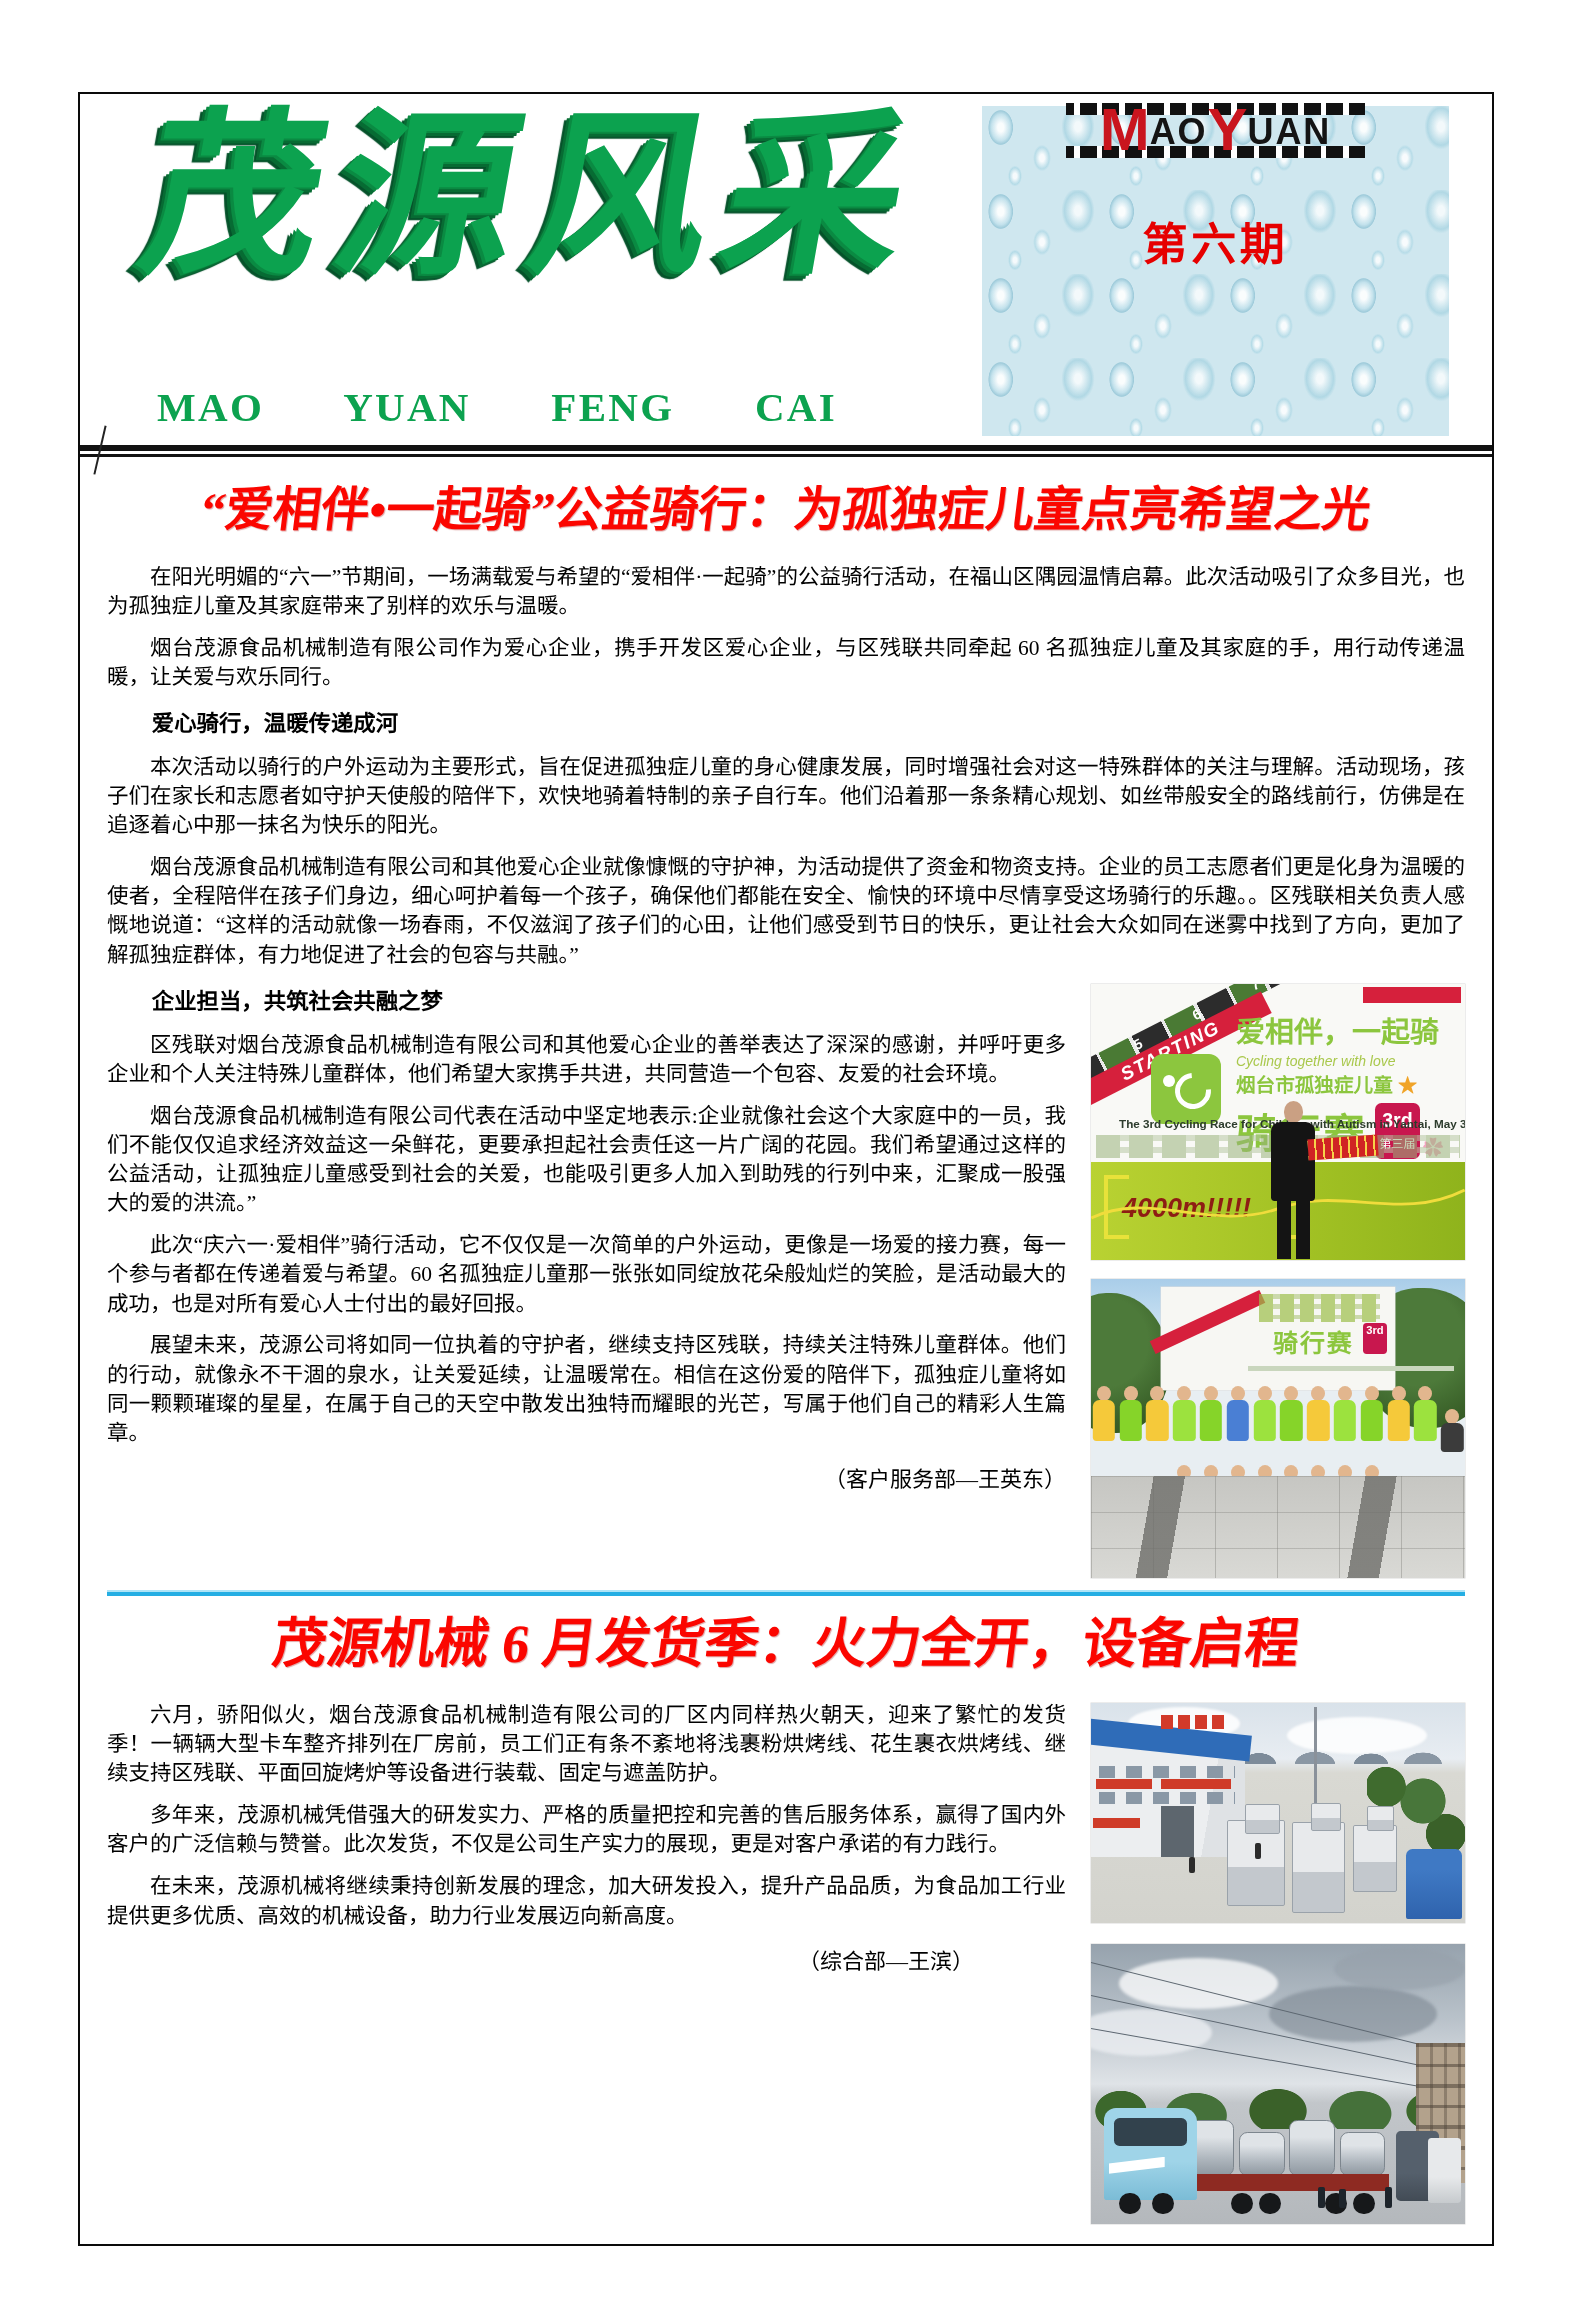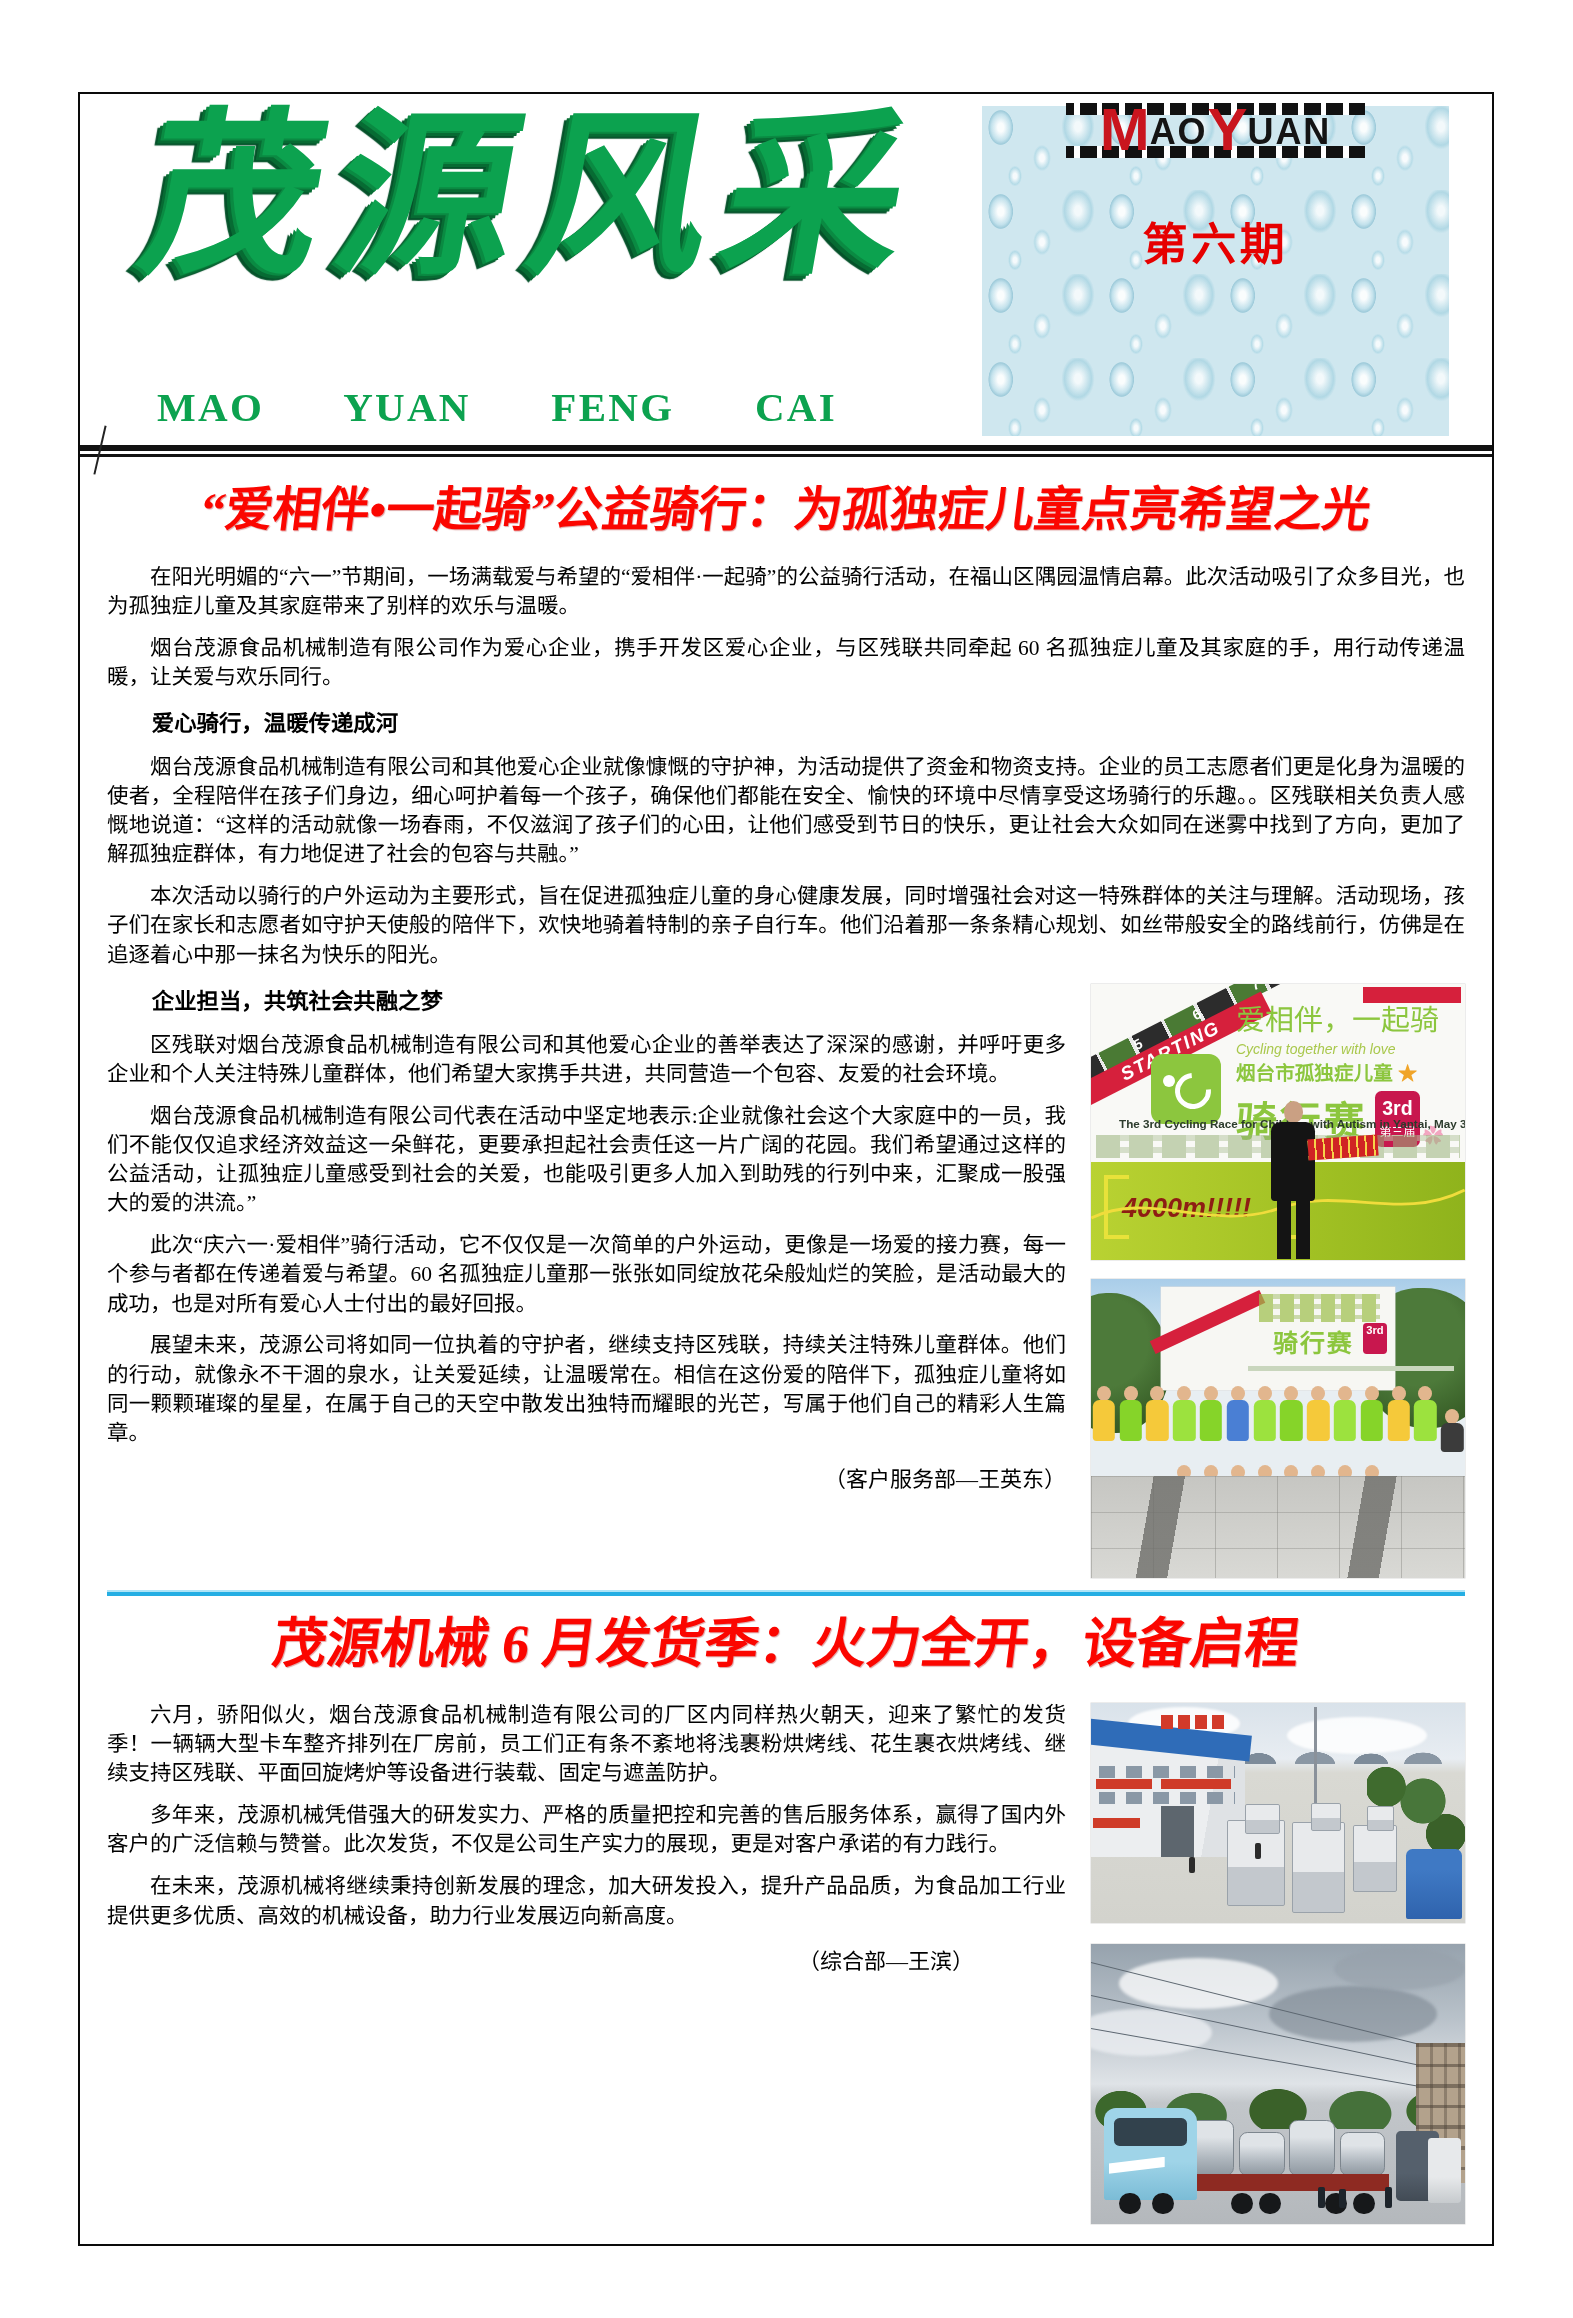--- a/index.html
+++ b/index.html
@@ -79,21 +79,21 @@
   .pa-track{position:absolute;left:-33px;top:29px;width:243px;height:20.6px;transform:rotate(-27deg);
     background:repeating-linear-gradient(90deg,#2c2c2c 0 33px,#e9e9e9 33px 36px,#4a7a34 36px 69px,#e9e9e9 69px 73px);
     color:#fff;font-family:"Liberation Sans",sans-serif;font-weight:bold;font-size:14px;
     text-align:center;line-height:20.6px;letter-spacing:27px;}
   .pa-logo{position:absolute;left:60px;top:70px;width:70px;height:70px;border-radius:12px;background:#8cc63e;}
   .pa-logo::before{content:"";position:absolute;left:12px;top:20.6px;width:12px;height:12px;border-radius:50%;background:#fff;}
   .pa-logo::after{content:"";position:absolute;right:10.3px;top:18.7px;width:26px;height:26px;border-radius:50%;
     border:5.6px solid #fff;border-top-color:transparent;transform:rotate(40deg);}
   .pa-text{position:absolute;left:145px;top:12px;width:220px;
     font-family:"Liberation Sans",sans-serif;color:#8cc63e;}
-  .pa-t1{font-size:29px;font-weight:normal;white-space:nowrap;}
+  .pa-t1{font-size:29px;font-weight:bold;white-space:nowrap;margin-top:12px;}
   .pa-t2{font-size:14px;font-style:italic;color:#a9c84c;margin-top:2.8px;white-space:nowrap;}
   .pa-t3{font-size:19.6px;font-weight:bold;margin-top:0;white-space:nowrap;}
   .pa-star{color:#f0a428;font-size:18.7px;}
   .pa-t4row{display:flex;align-items:flex-start;margin-top:1.9px;}
   .pa-t4{font-size:41px;font-weight:bold;letter-spacing:2.8px;}
   .pa-badge{margin-left:7.5px;margin-top:2.8px;width:45px;height:56px;background:#c8174e;border-radius:6.5px;
     color:#fff;text-align:center;}
   .pa-badge .b1{font-size:19.6px;font-weight:bold;padding-top:5.6px;}
   .pa-badge .b2{font-size:12px;margin-top:2.8px;}
   .pa-flower{color:#f2a6c0;font-size:20.6px;margin-left:2.8px;margin-top:31px;}
@@ -235,22 +235,22 @@
 
   <main class="content">
 
     <article>
       <h1 class="article-title t1">“爱相伴•一起骑”公益骑行：为孤独症儿童点亮希望之光</h1>
 
       <p class="body-p">在阳光明媚的“六一”节期间，一场满载爱与希望的“爱相伴·一起骑”的公益骑行活动，在福山区隅园温情启幕。此次活动吸引了众多目光，也为孤独症儿童及其家庭带来了别样的欢乐与温暖。</p>
       <p class="body-p">烟台茂源食品机械制造有限公司作为爱心企业，携手开发区爱心企业，与区残联共同牵起 60 名孤独症儿童及其家庭的手，用行动传递温暖，让关爱与欢乐同行。</p>
 
       <h2 class="subhead">爱心骑行，温暖传递成河</h2>
+      <p class="body-p">本次活动以骑行的户外运动为主要形式，旨在促进孤独症儿童的身心健康发展，同时增强社会对这一特殊群体的关注与理解。活动现场，孩子们在家长和志愿者如守护天使般的陪伴下，欢快地骑着特制的亲子自行车。他们沿着那一条条精心规划、如丝带般安全的路线前行，仿佛是在追逐着心中那一抹名为快乐的阳光。</p>
       <p class="body-p">烟台茂源食品机械制造有限公司和其他爱心企业就像慷慨的守护神，为活动提供了资金和物资支持。企业的员工志愿者们更是化身为温暖的使者，全程陪伴在孩子们身边，细心呵护着每一个孩子，确保他们都能在安全、愉快的环境中尽情享受这场骑行的乐趣。。区残联相关负责人感慨地说道：“这样的活动就像一场春雨，不仅滋润了孩子们的心田，让他们感受到节日的快乐，更让社会大众如同在迷雾中找到了方向，更加了解孤独症群体，有力地促进了社会的包容与共融。”</p>
-      <p class="body-p">本次活动以骑行的户外运动为主要形式，旨在促进孤独症儿童的身心健康发展，同时增强社会对这一特殊群体的关注与理解。活动现场，孩子们在家长和志愿者如守护天使般的陪伴下，欢快地骑着特制的亲子自行车。他们沿着那一条条精心规划、如丝带般安全的路线前行，仿佛是在追逐着心中那一抹名为快乐的阳光。</p>
 
       <div class="photo-col" style="gap:18.7px">
 
         <figure class="photo photoA" style="margin:0">
           <div class="pa-board">
             <div class="pa-topbar"></div>
             <div class="pa-track">4 5 6 7</div>
             <div class="pa-start">STARTING</div>
             <div class="pa-logo"></div>
             <div class="pa-text">

